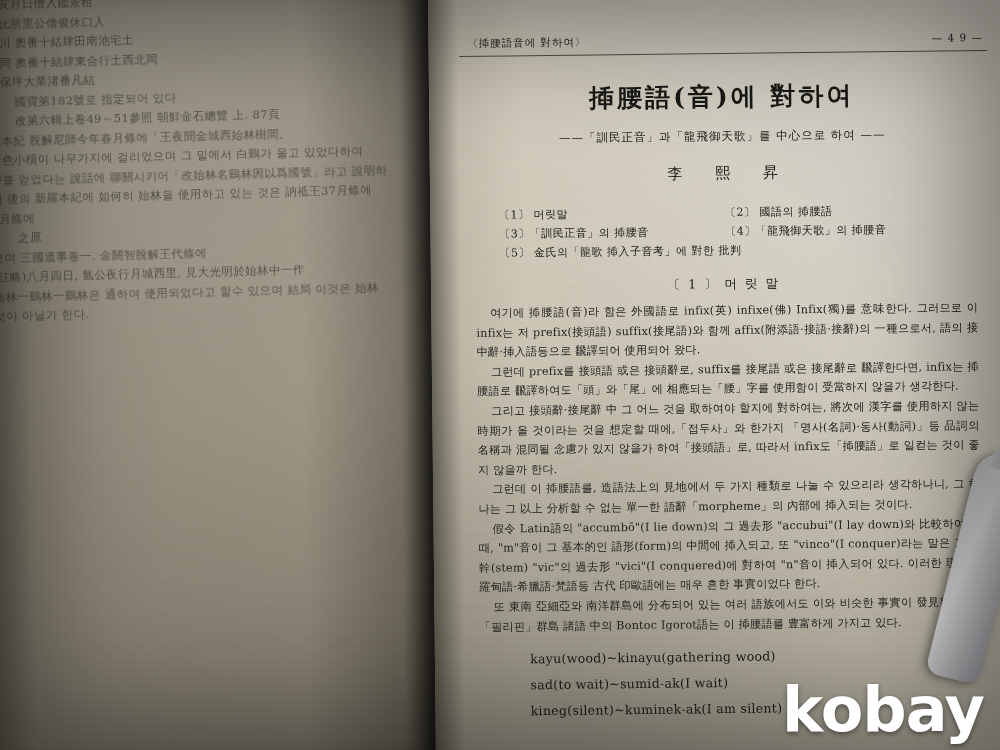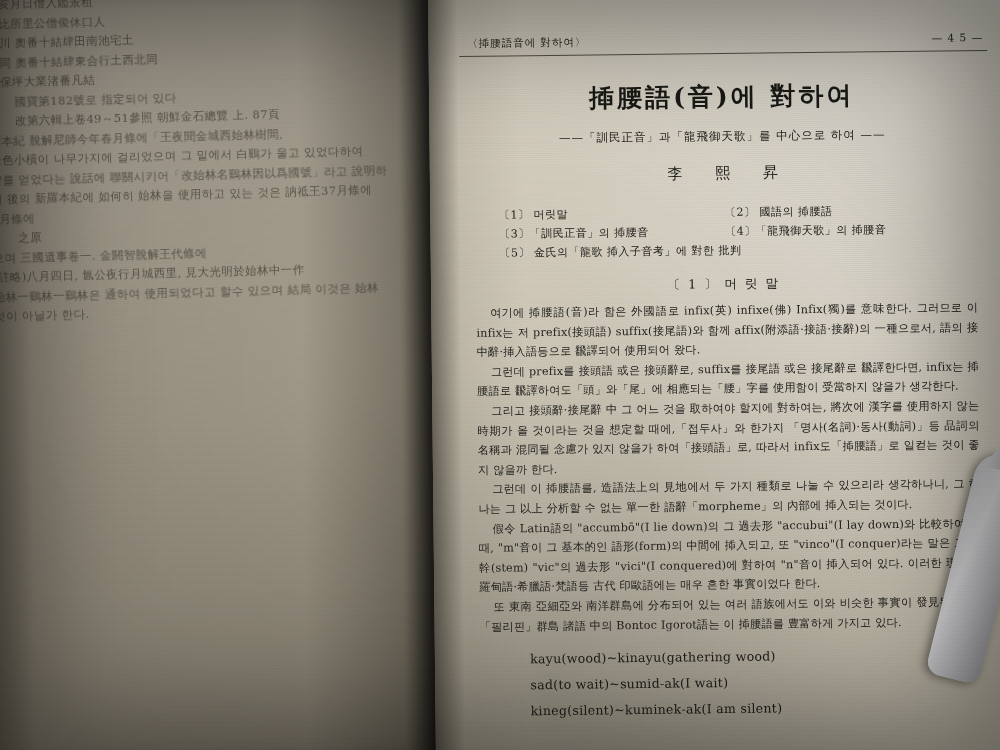--- a/index.html
+++ b/index.html
@@ -269,21 +269,21 @@
     </div>
   </div>
 
   <div class="gutter"></div>
 
   <div class="page-right"></div>
 
   <div class="rp">
     <div class="header-row">
       <span>〈揷腰語音에 對하여〉</span>
-      <span>— 4 5 —</span>
+      <span>— 4 9 —</span>
     </div>
     <div class="rule"></div>
 
     <div class="title">揷腰語(音)에 對하여</div>
     <div class="subtitle">——「訓民正音」과「龍飛御天歌」를 中心으로 하여 ——</div>
     <div class="author">李  熙  昇</div>
 
     <div class="toc">
       <div class="toc-row">
         <span class="toc-cell">〔1〕 머릿말</span>
@@ -314,13 +314,14 @@
       <div>sad(to wait)~sumid-ak(I wait)</div>
       <div>kineg(silent)~kuminek-ak(I am silent)</div>
     </div>
   </div>
 
   <div class="stylus"></div>
 
   <div class="grain"></div>
   <div class="vignette"></div>
 
+  <div class="watermark">kobay</div>
 </div>
 
 </body></html>

